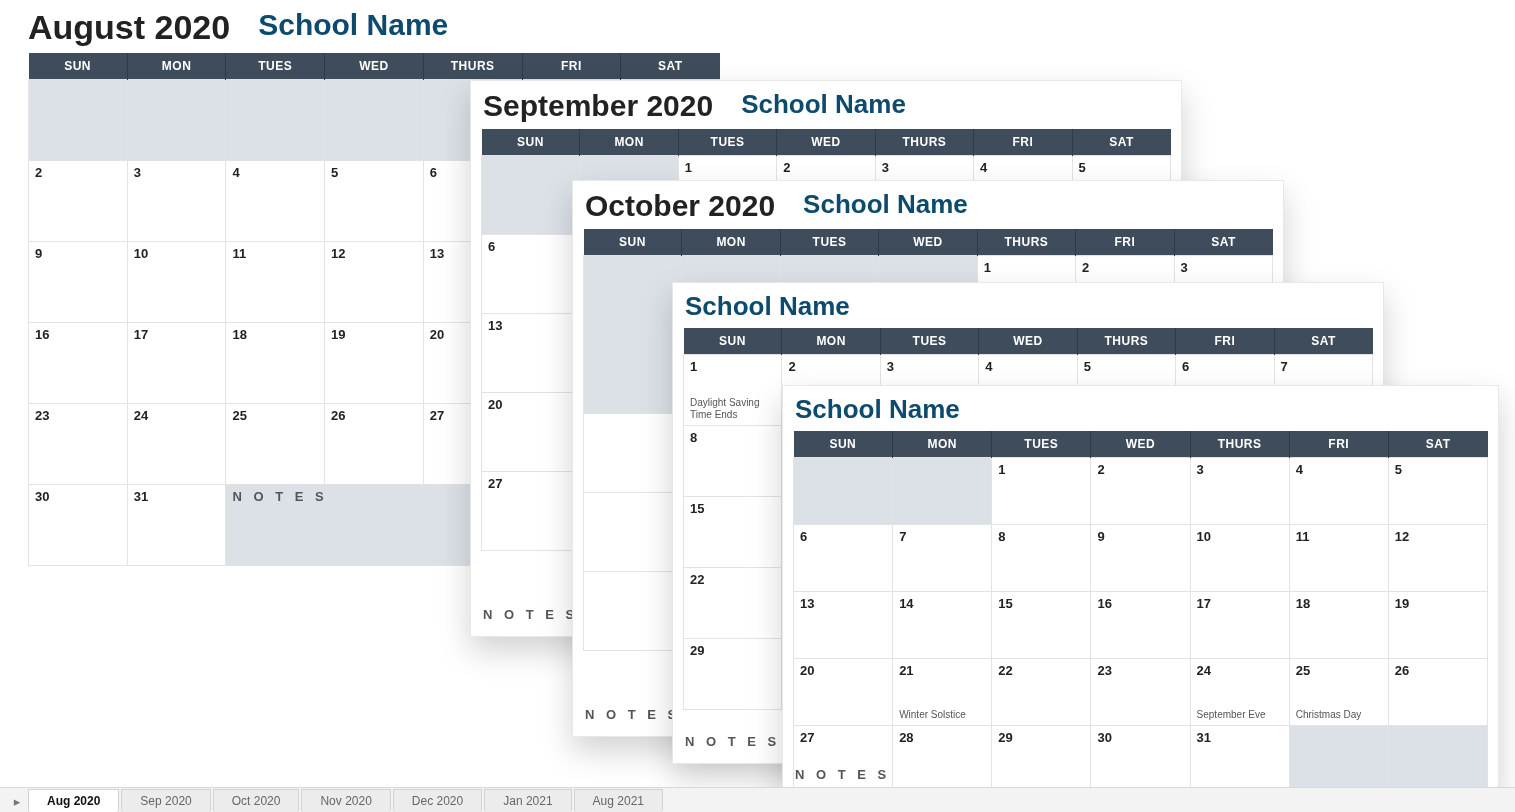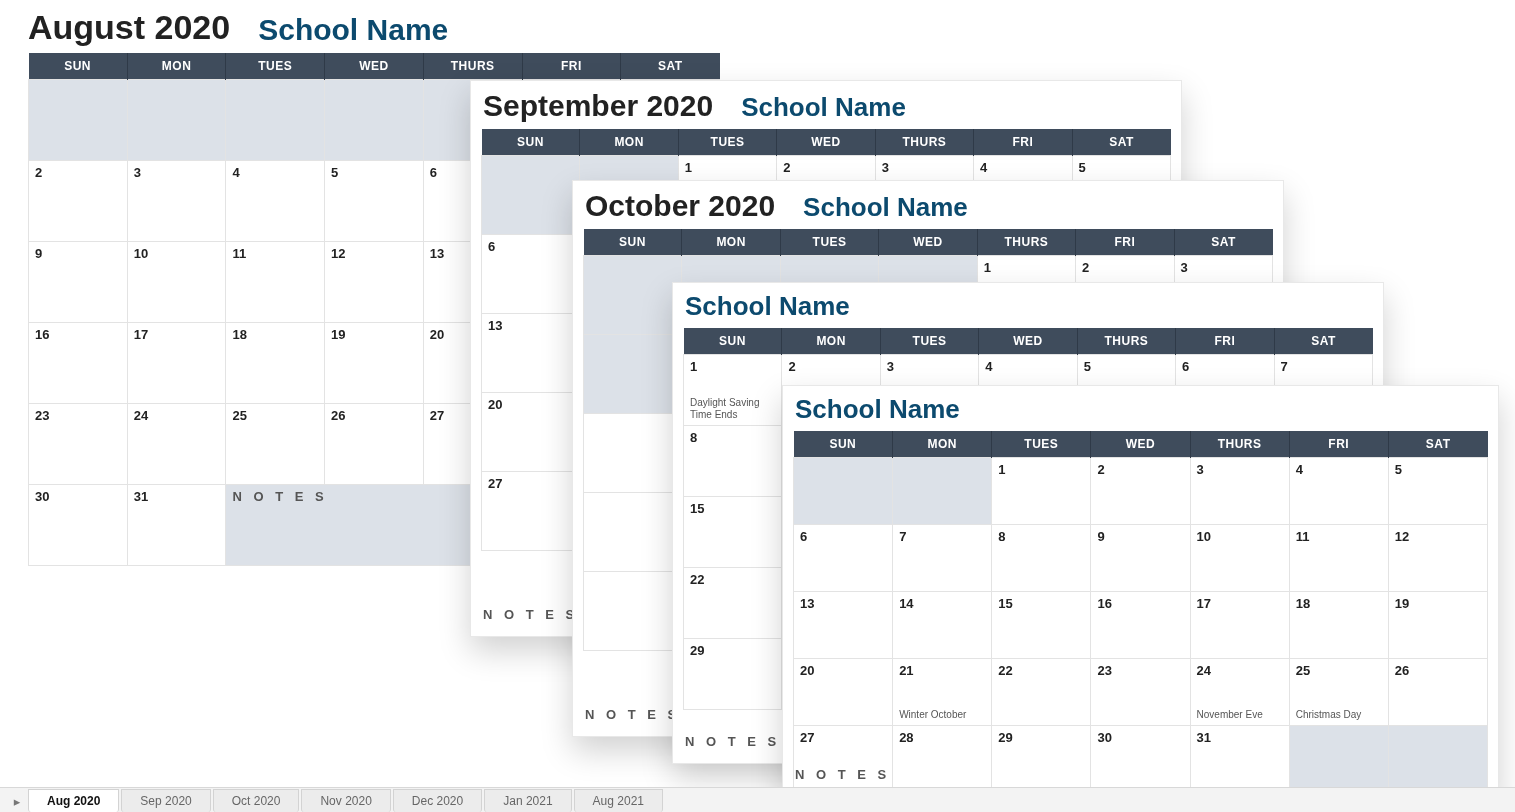--- a/index.html
+++ b/index.html
@@ -5,21 +5,21 @@
   html,body{margin:0;padding:0;width:1515px;height:812px;font-family:Arial,Helvetica,sans-serif;background:#fff;overflow:hidden}
   .stage{position:relative;width:1515px;height:812px}
   
   .card{position:absolute;background:#fff;box-shadow:0 14px 30px rgba(0,0,0,.18);border:1px solid #e8e8e8}
   #aug  {left:0;   top:0;   width:720px;border:none;box-shadow:none}
   #sep  {left:470px;top:80px; width:710px;height:555px}
   #oct  {left:572px;top:180px;width:710px;height:555px}
   #nov  {left:672px;top:282px;width:710px;height:480px}
   #dec  {left:782px;top:385px;width:715px;height:410px}
   
-  .title{display:flex;align-items:flex-end;padding:8px 12px 6px 12px;gap:28px}
+  .title{display:flex;align-items:flex-start;padding:8px 12px 6px 12px;gap:28px}
   .month{font-family:"Segoe UI","Century Gothic",Arial,sans-serif;font-weight:700;font-size:30px;color:#222;white-space:nowrap}
   .school{font-family:"Segoe UI","Century Gothic",Arial,sans-serif;font-weight:700;font-size:26px;color:#0c4a6e}
   #aug .month{font-size:34px}
   #aug .school{font-size:30px}
   #aug .title{padding-left:28px}
   
   table{width:calc(100% - 20px);margin:0 10px;border-collapse:collapse;table-layout:fixed}
   #aug table{margin:0 28px;width:calc(100% - 28px)}
   th{background:#3f4c5c;color:#fff;font-size:12px;font-weight:700;letter-spacing:.5px;padding:6px 0;border-right:1px solid #2f3a48}
   th:last-child{border-right:none}
@@ -347,24 +347,24 @@
             <td style="height: 58px;">13</td>
             <td style="height: 58px;">14</td>
             <td style="height: 58px;">15</td>
             <td style="height: 58px;">16</td>
             <td style="height: 58px;">17</td>
             <td style="height: 58px;">18</td>
             <td style="height: 58px;">19</td>
           </tr>
           <tr>
             <td style="height: 58px;">20</td>
-            <td style="height: 58px;">21<div class="ev">Winter October</div></td>
+            <td style="height: 58px;">21<div class="ev">Winter Solstice</div></td>
             <td style="height: 58px;">22</td>
             <td style="height: 58px;">23</td>
-            <td style="height: 58px;">24<div class="ev">November Eve</div></td>
+            <td style="height: 58px;">24<div class="ev">September Eve</div></td>
             <td style="height: 58px;">25<div class="ev">Christmas Day</div></td>
             <td style="height: 58px;">26</td>
           </tr>
           <tr>
             <td style="height: 58px;">27</td>
             <td style="height: 58px;">28</td>
             <td style="height: 58px;">29</td>
             <td style="height: 58px;">30</td>
             <td style="height: 58px;">31</td>
             <td class="gray" style="height: 58px;"></td>

